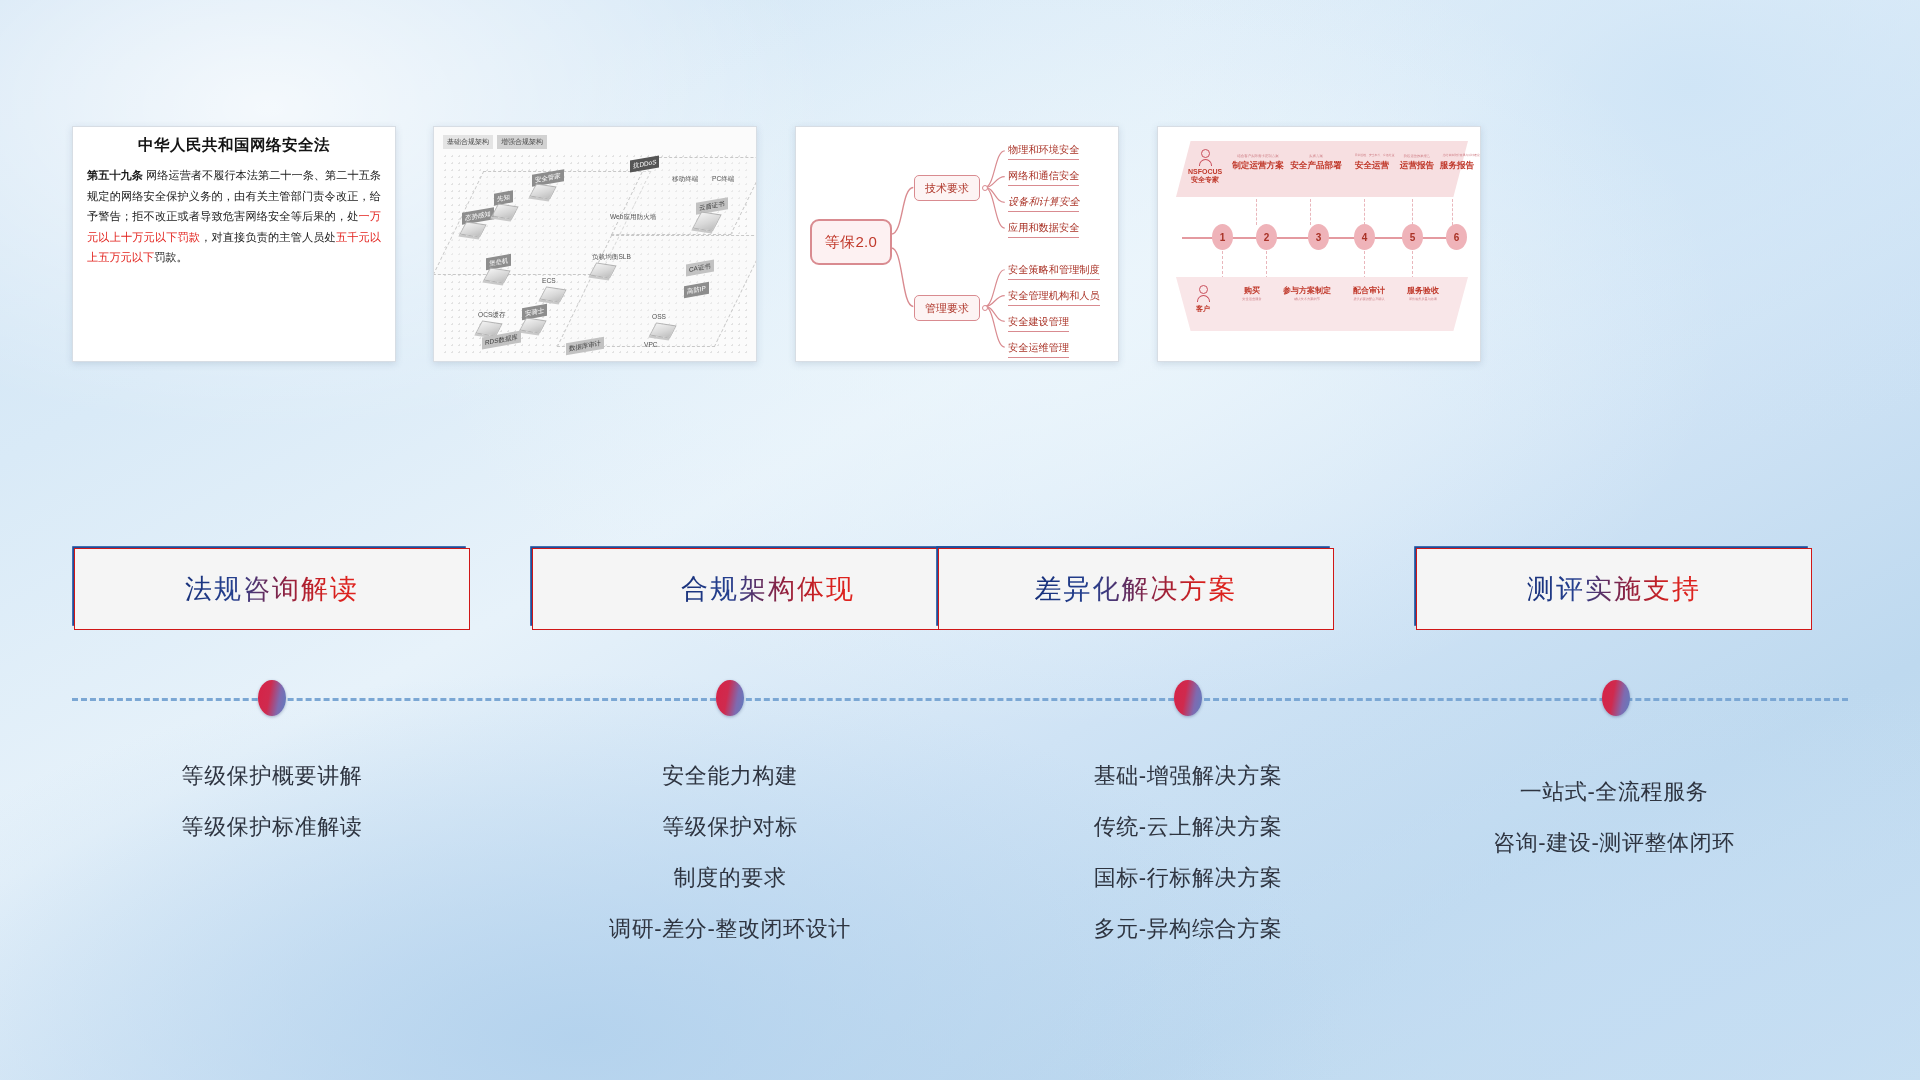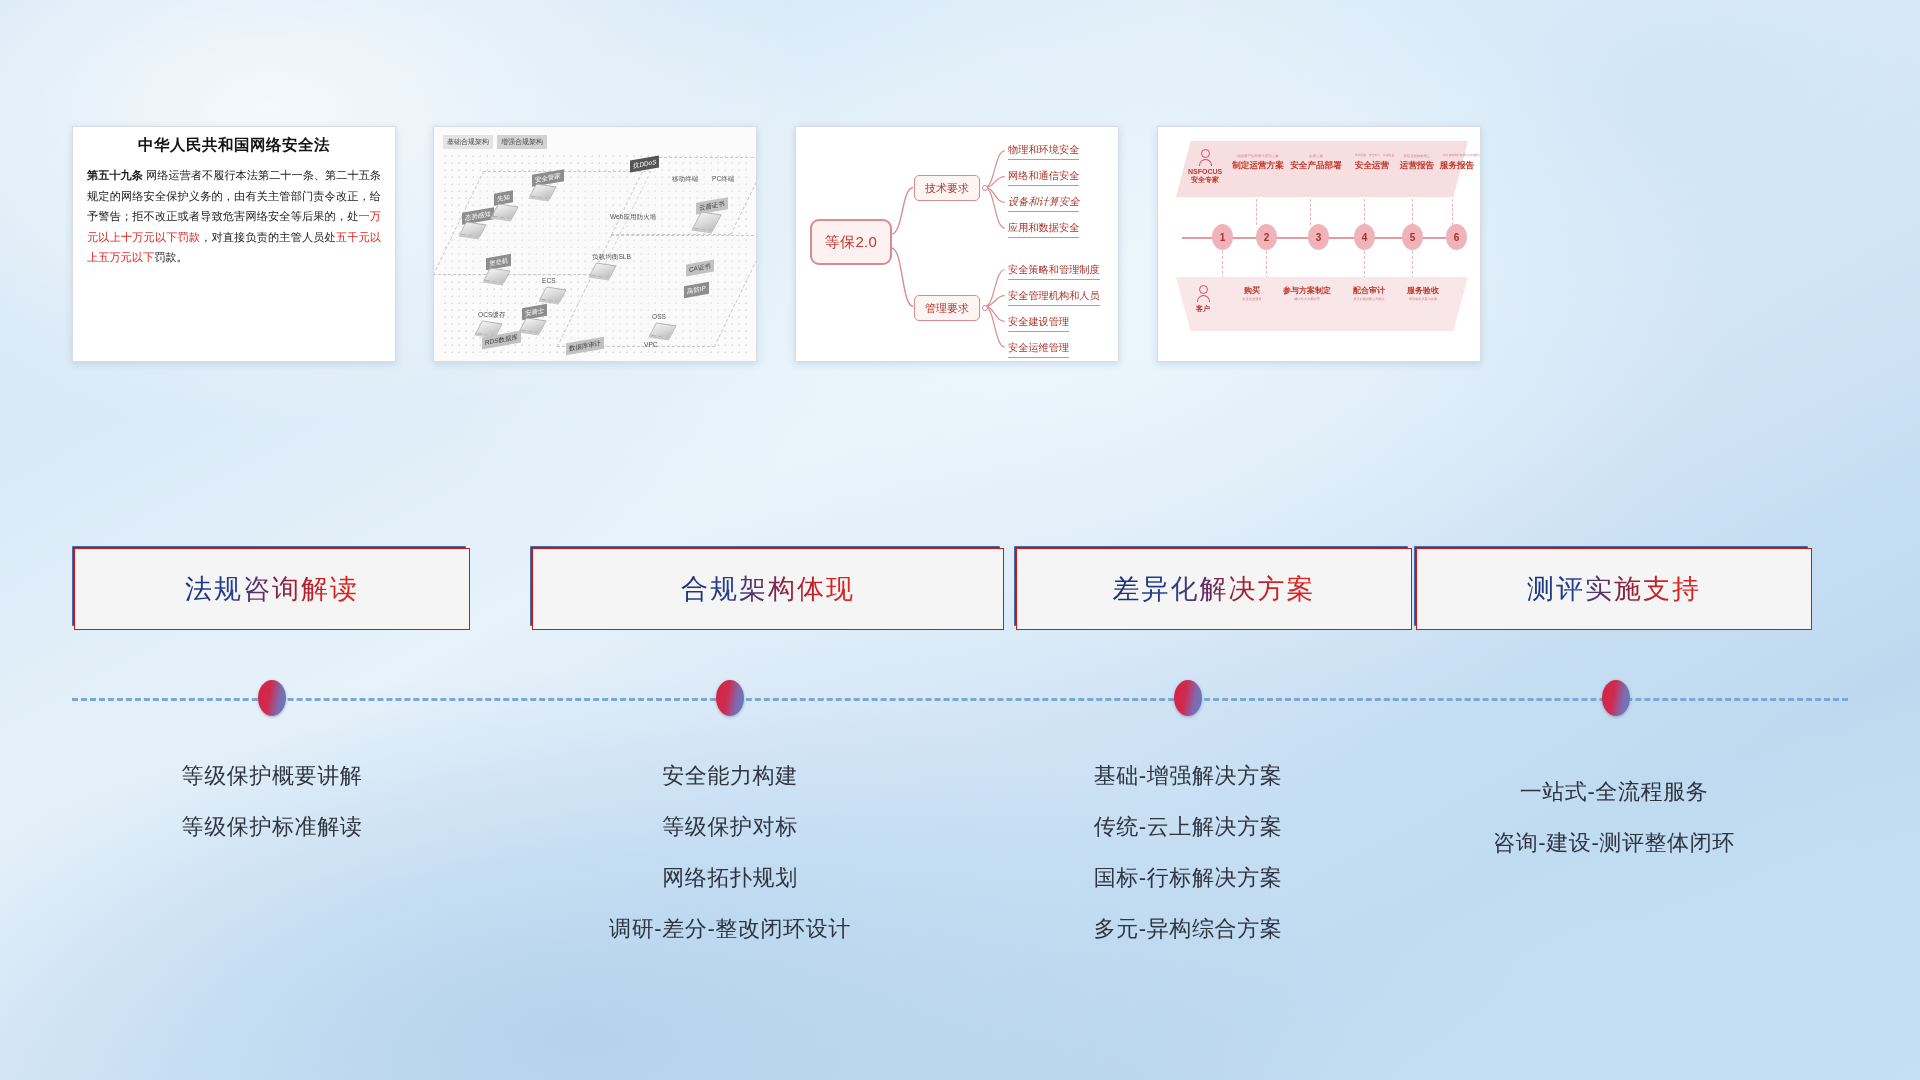--- a/index.html
+++ b/index.html
@@ -161,21 +161,21 @@
   .heads { position: absolute; top: 548px; left: 0; width: 1920px; height: 82px; }
   .head-box {
     position: absolute; top: 0; height: 82px;
     background: #f5f5f5;
     border: 1.6px solid #d01717;
     box-shadow: -3px -3px 0 -1.2px #1d4f9c;
     display: flex; align-items: center; justify-content: center;
   }
   .head-box.h1 { left: 74px;   width: 396px; }
   .head-box.h2 { left: 532px;  width: 472px; }
-  .head-box.h3 { left: 1016px;  width: 396px; }
+  .head-box.h3 { left: 938px;  width: 396px; }
   .head-box.h4 { left: 1416px; width: 396px; }
   .head-text {
     font-size: 27px;
     letter-spacing: 2px;
     background: linear-gradient(90deg, #17307a 0%, #25408f 28%, #8e2140 58%, #d6201d 82%, #e0241f 100%);
     -webkit-background-clip: text;
     background-clip: text;
     color: transparent;
     -webkit-text-fill-color: transparent;
   }
@@ -444,21 +444,21 @@
   <div class="dot d4"></div>
 
   <div class="lists">
     <div class="list-col c1">
       <div class="list-item">等级保护概要讲解</div>
       <div class="list-item">等级保护标准解读</div>
     </div>
     <div class="list-col c2">
       <div class="list-item">安全能力构建</div>
       <div class="list-item">等级保护对标</div>
-      <div class="list-item">网络拓扑规划</div>
+      <div class="list-item">制度的要求</div>
       <div class="list-item">调研-差分-整改闭环设计</div>
     </div>
     <div class="list-col c3">
       <div class="list-item">基础-增强解决方案</div>
       <div class="list-item">传统-云上解决方案</div>
       <div class="list-item">国标-行标解决方案</div>
       <div class="list-item">多元-异构综合方案</div>
     </div>
     <div class="list-col c4" style="top:16px;">
       <div class="list-item">一站式-全流程服务</div>

